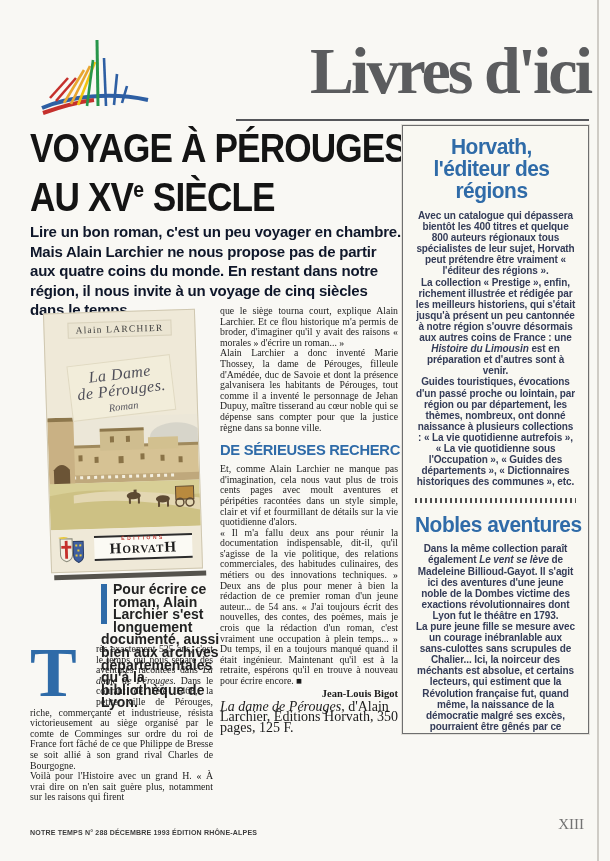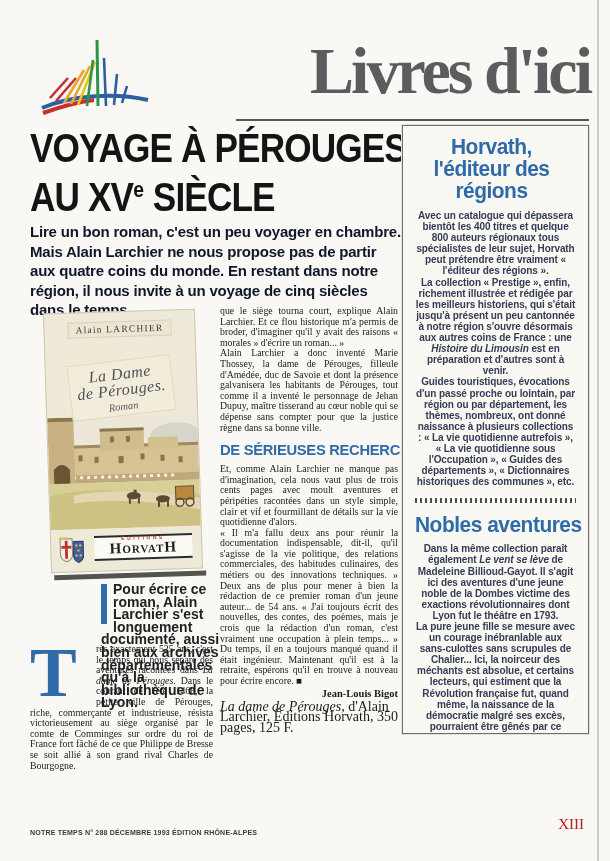--- a/index.html
+++ b/index.html
@@ -124,21 +124,21 @@
   }
 
   
   .folio-line {
     position:absolute; left:30px; top:828px;
     font-weight:700; font-size:8px; letter-spacing:0.2px; color:#3c3c3c;
     transform:scaleX(0.88); transform-origin:left; white-space:nowrap;
   }
   .page-number {
     position:absolute; right:26px; top:816px;
-    font-family:"Liberation Serif","DejaVu Serif",serif; font-size:15px; color:#b91c1c;
+    font-family:"Liberation Serif","DejaVu Serif",serif; font-size:15px; color:#737373;
   }
 </style>
 </head>
 <body>
 
 <div class="page">
   <div class="scan-edge"></div>
 
   <svg class="logo" viewBox="0 0 110 88">
     <path d="M2 74 C30 62 72 58 108 66" stroke="#2e5fa3" stroke-width="4" fill="none"></path>
@@ -247,20 +247,21 @@
     </div>
   </div>
 
   <div class="caption">
     <span class="caption-bar"></span>
     <span>Pour écrire ce roman, Alain Larchier s'est longuement documenté, aussi bien aux archives départementales qu'à la bibliothèque de Lyon.</span>
   </div>
 
   <div class="col1 serif">
     <p><span class="dropcap">T</span><span>rès exactement 525 ans, c'est le temps qui nous sépare des aventures racontées dans </span><span class="it">La dame de Pérouges</span><span>. Dans le courant de l'été 1468, la petite ville de Pérouges, riche, commerçante et industrieuse, résista victorieusement au siège organisé par le comte de Comminges sur ordre du roi de France fort fâché de ce que Philippe de Bresse se soit allié à son grand rival Charles de Bourgogne.</span></p>
+    <p>Voilà pour l'Histoire avec un grand H. « À vrai dire on n'en sait guère plus, notamment sur les raisons qui firent</p>
   </div>
 
   <div class="col2 serif">
     <p>que le siège tourna court, explique Alain Larchier. Et ce flou historique m'a permis de broder, d'imaginer qu'il y avait des raisons « morales » d'écrire un roman... »</p>
     <p>Alain Larchier a donc inventé Marie Thossey, la dame de Pérouges, filleule d'Amédée, duc de Savoie et dont la présence galvanisera les habitants de Pérouges, tout comme il a inventé le personnage de Jehan Dupuy, maître tisserand au cœur noble qui se dépense sans compter pour que la justice règne dans sa bonne ville.</p>
     <div class="subhead">DE SÉRIEUSES RECHERCHES</div>
     <p>Et, comme Alain Larchier ne manque pas d'imagination, cela nous vaut plus de trois cents pages avec moult aventures et péripéties racontées dans un style simple, clair et vif et fourmillant de détails sur la vie quotidienne d'alors.</p>
     <p>« Il m'a fallu deux ans pour réunir la documentation indispensable, dit-il, qu'il s'agisse de la vie politique, des relations commerciales, des habitudes culinaires, des métiers ou des innovations techniques. » Deux ans de plus pour mener à bien la rédaction de ce premier roman d'un jeune auteur... de 54 ans. « J'ai toujours écrit des nouvelles, des contes, des poèmes, mais je crois que la rédaction d'un roman, c'est vraiment une occupation à plein temps... » Du temps, il en a toujours manqué quand il était ingénieur. Maintenant qu'il est à la retraite, espérons qu'il en trouve à nouveau pour écrire encore. ■</p>
     <div class="signature">Jean-Louis Bigot</div>
     <div class="book-ref"><span class="it">La dame de Pérouges</span><span>, d'Alain Larchier, Éditions Horvath, 350 pages, 125 F.</span></div>

